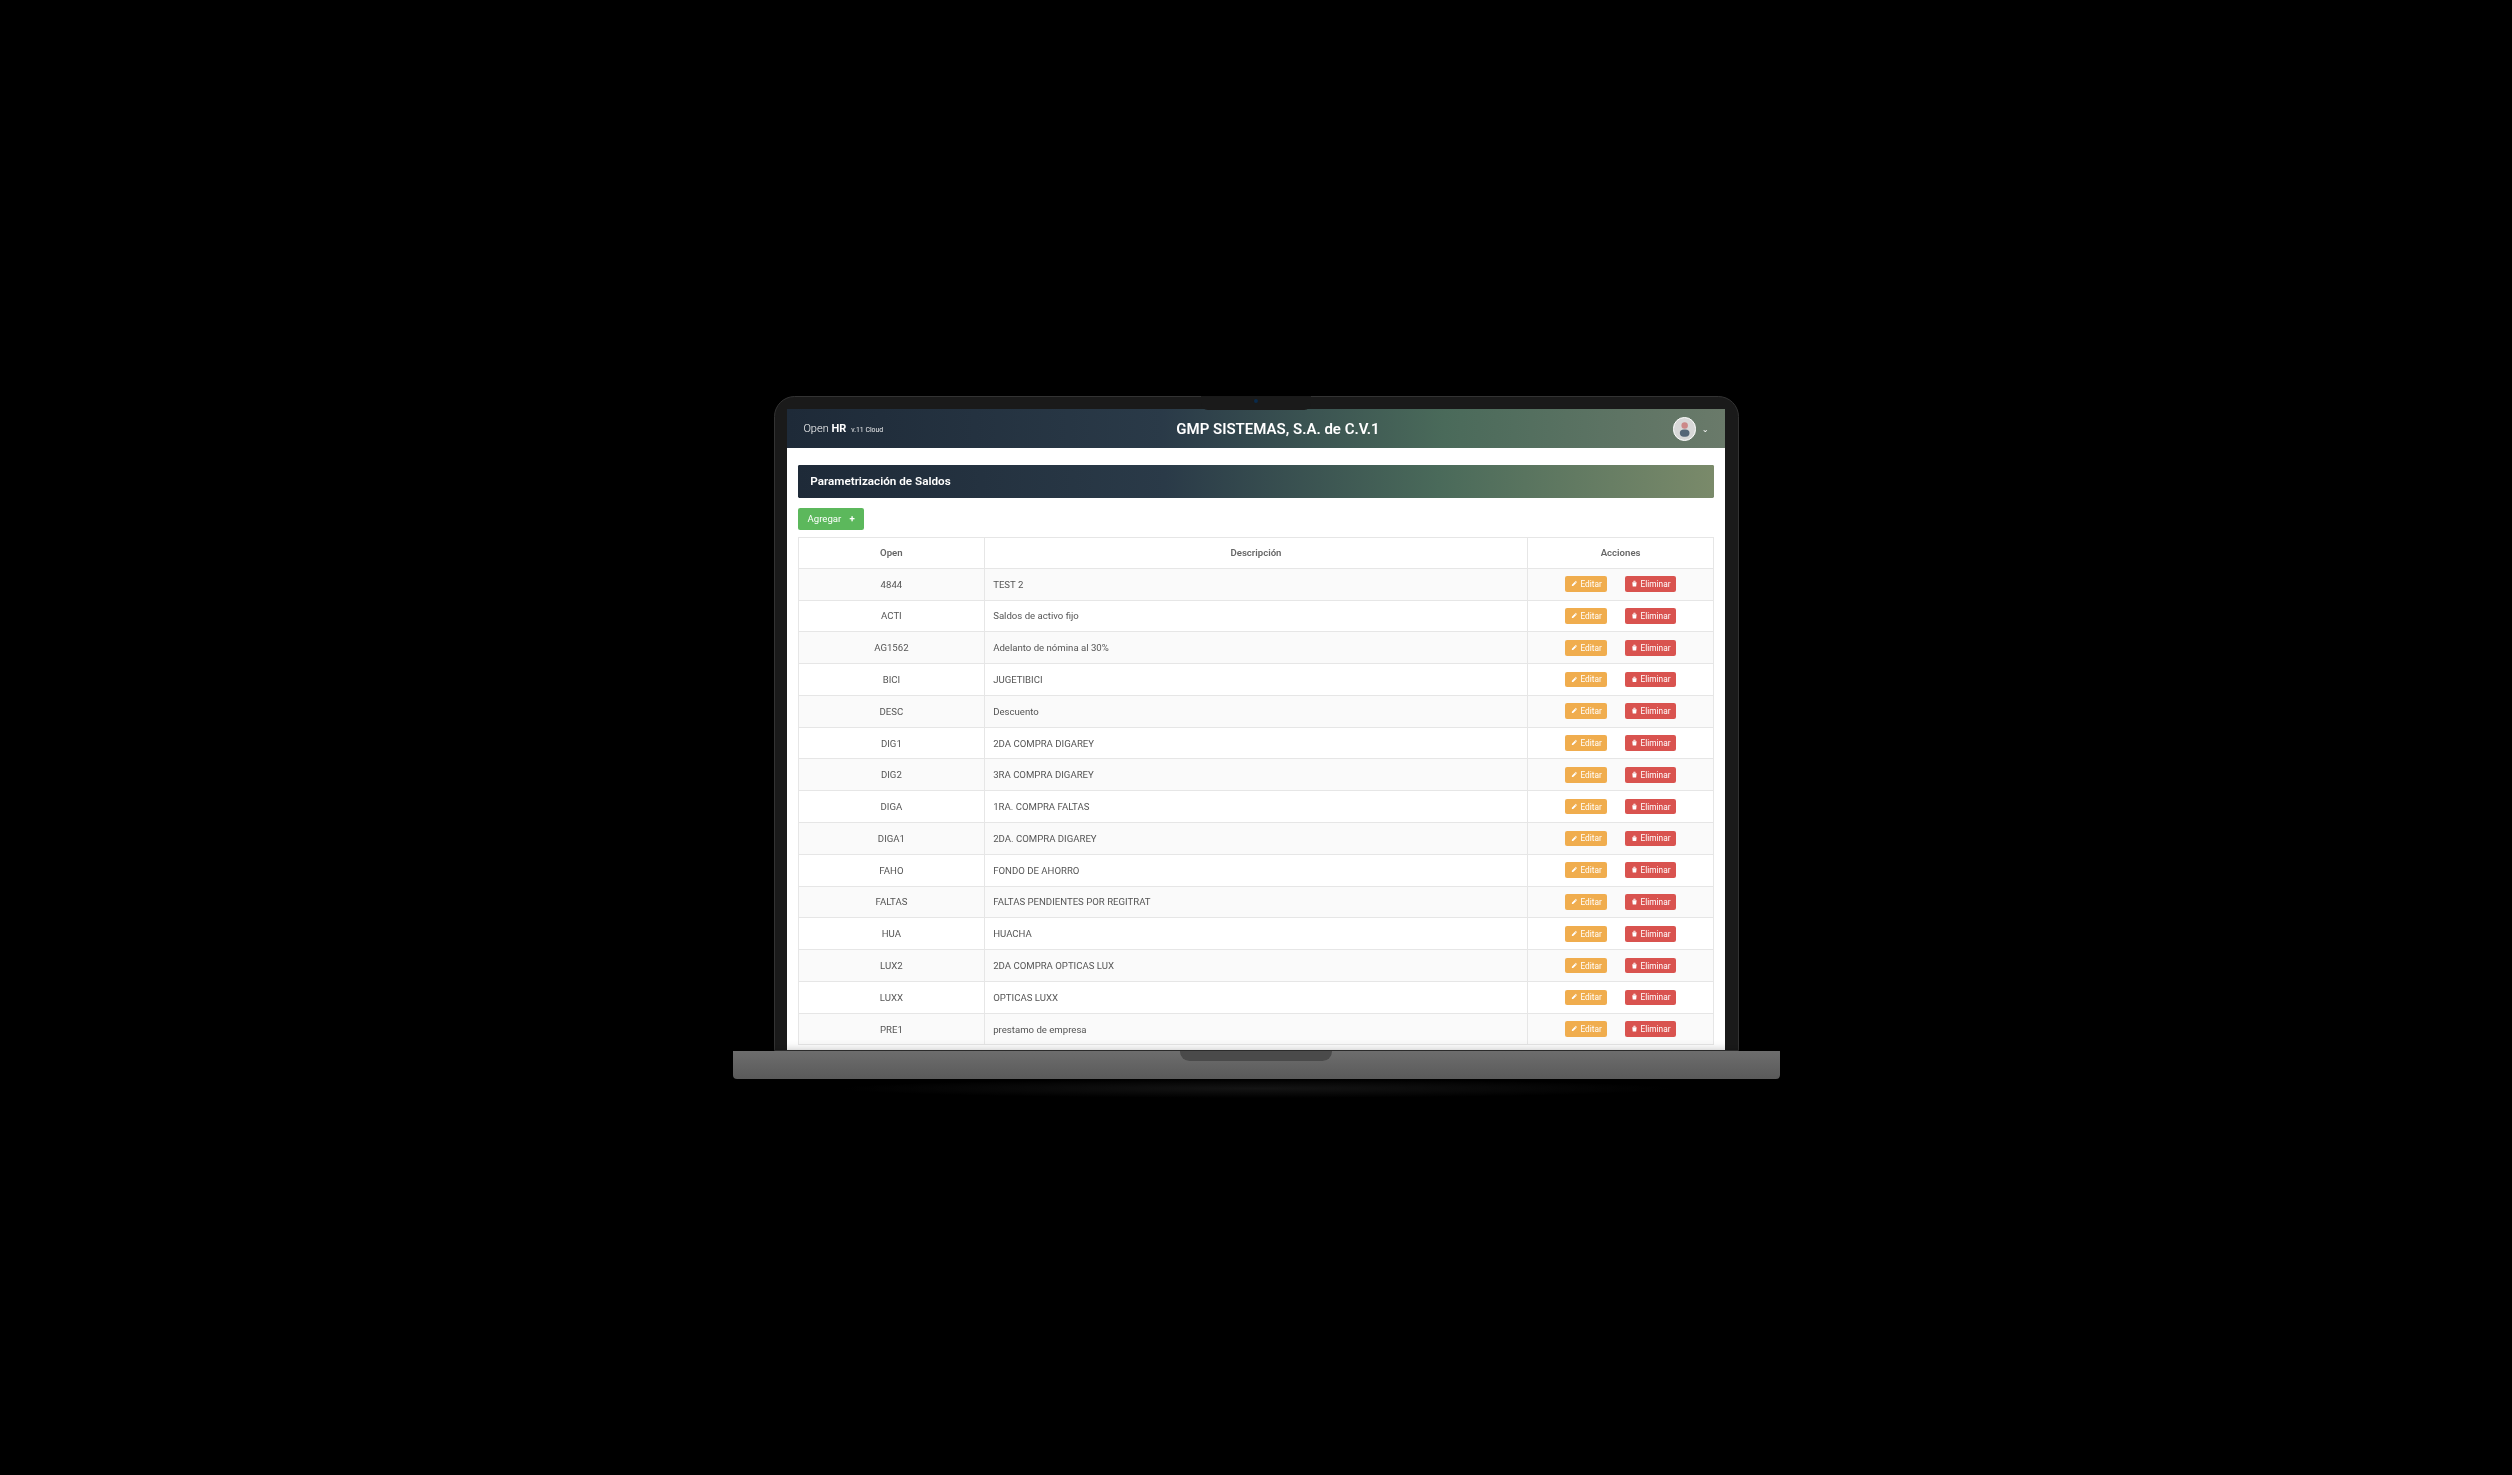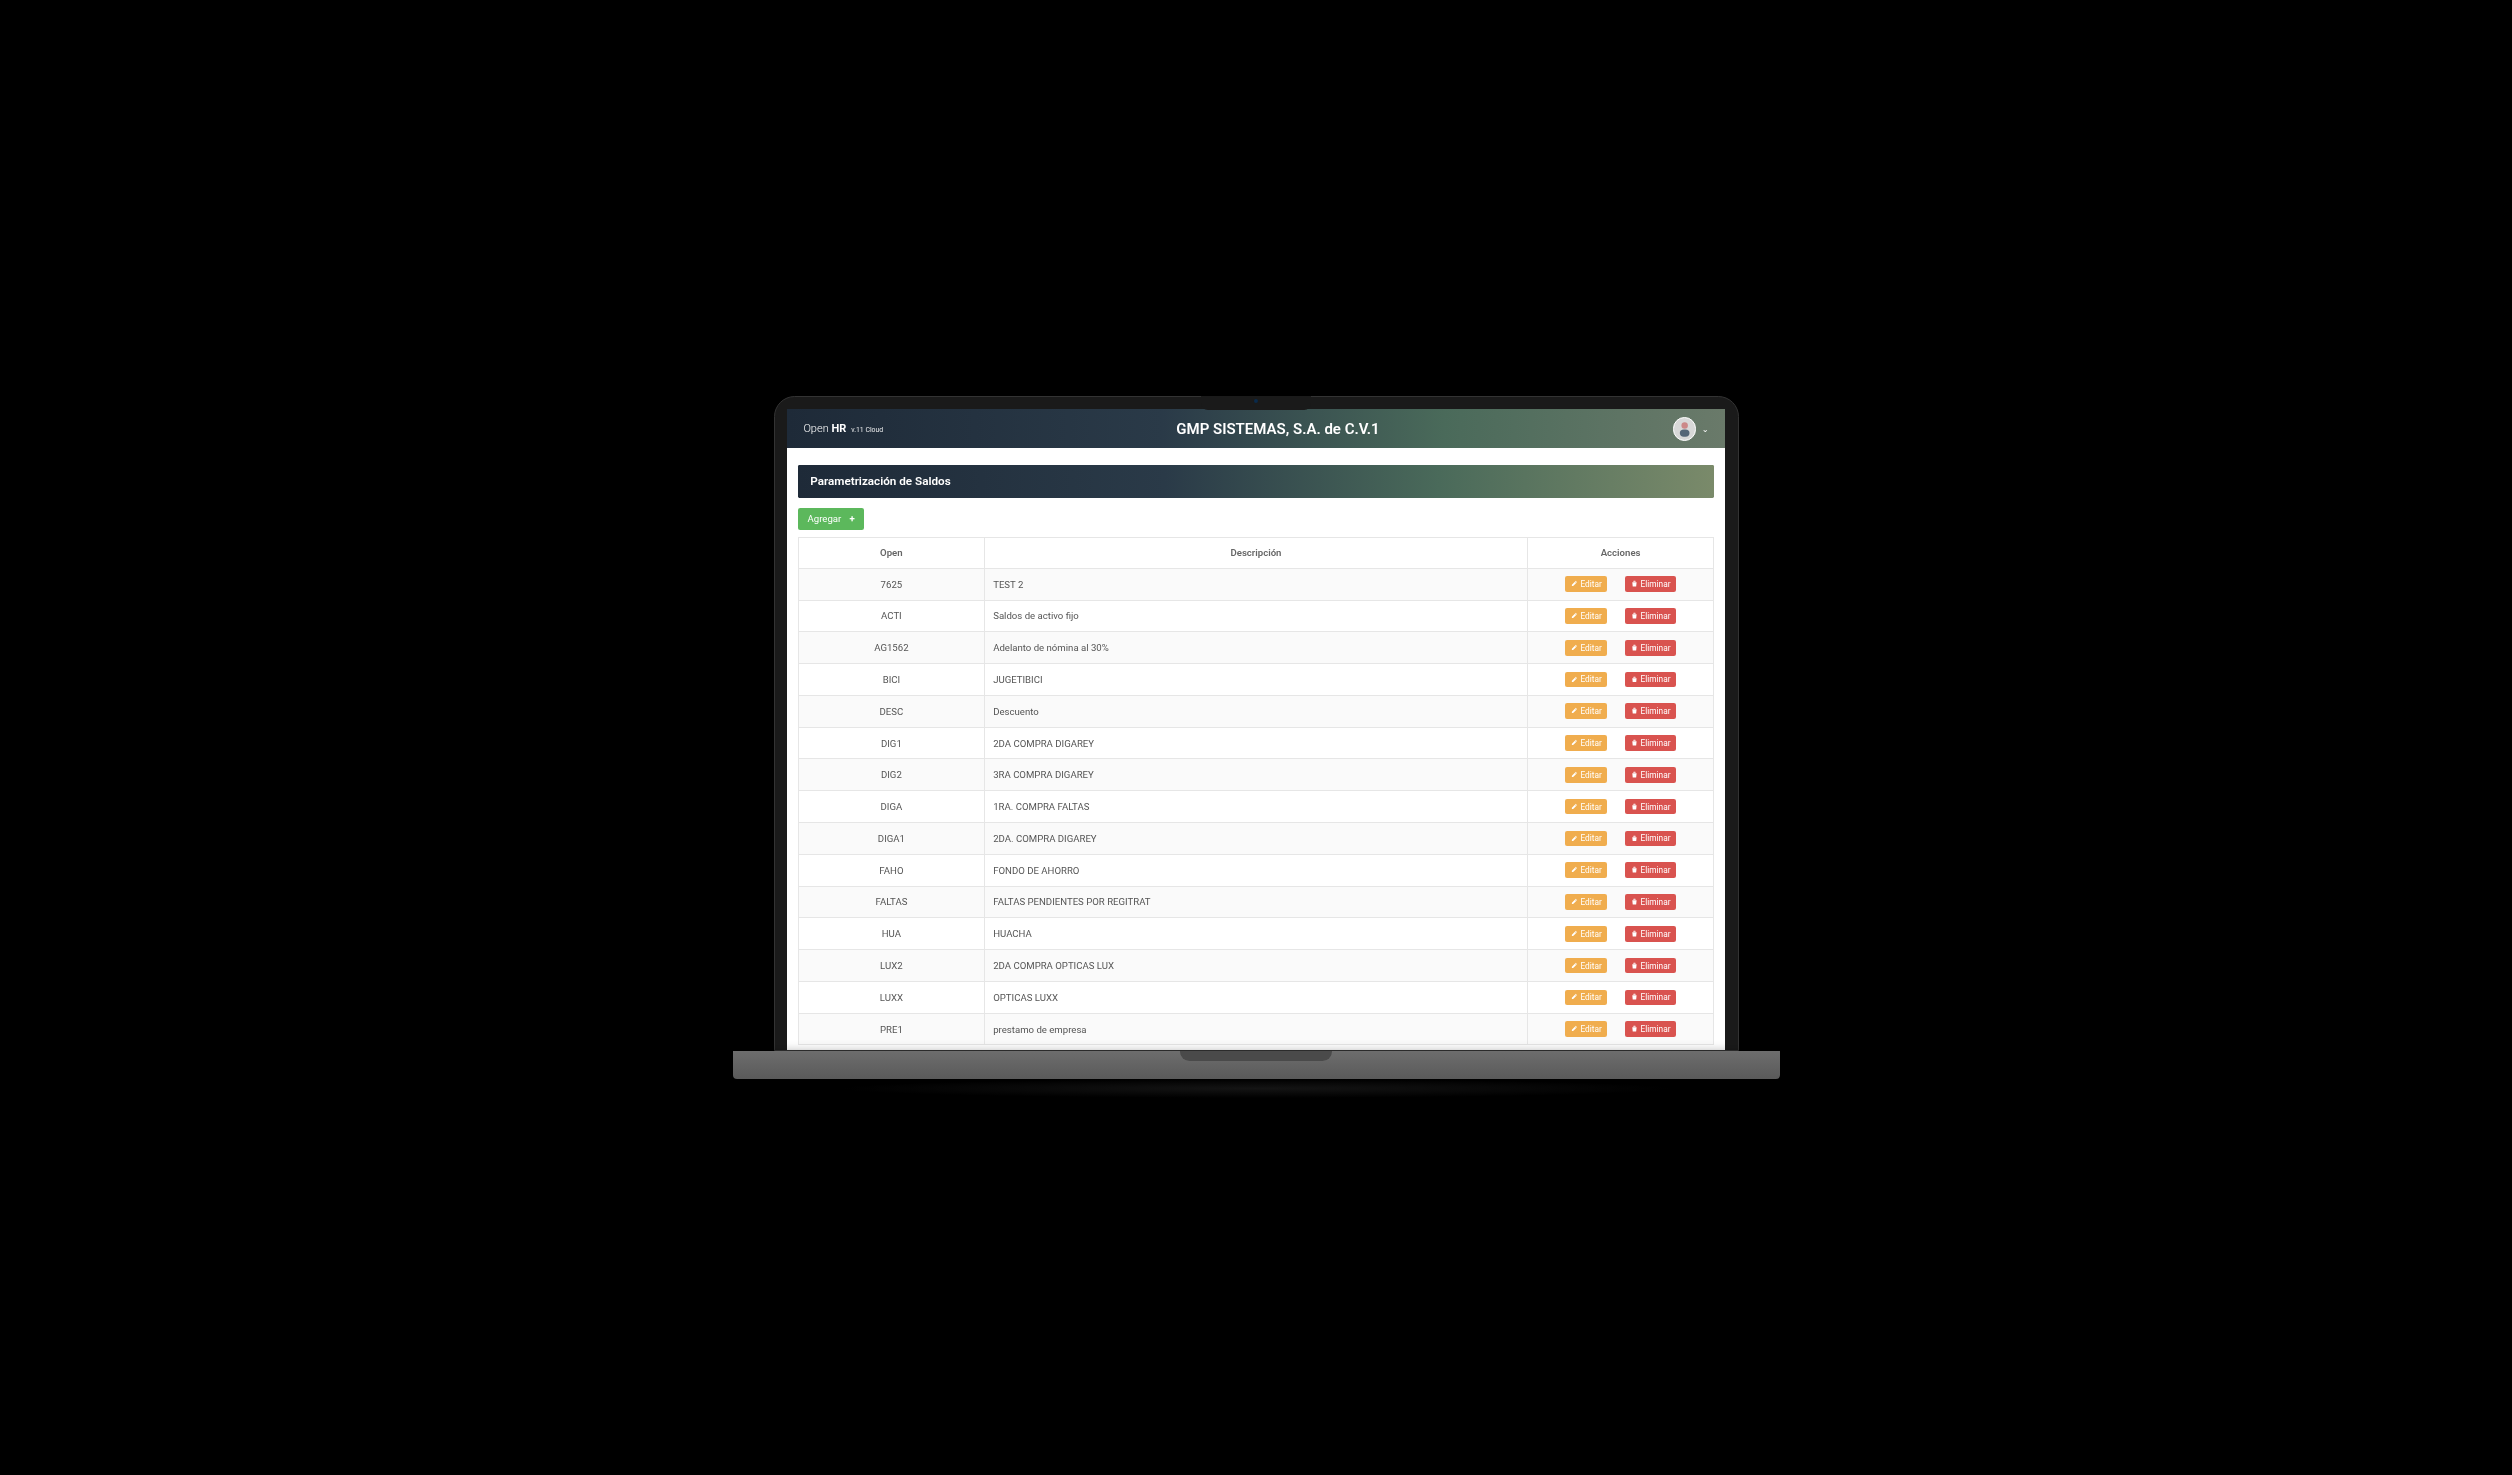--- a/index.html
+++ b/index.html
@@ -227,21 +227,21 @@
         <table class="data">
           <thead>
             <tr>
               <th class="col-saldo">Open</th>
               <th class="col-desc">Descripción</th>
               <th class="col-actions">Acciones</th>
             </tr>
           </thead>
           <tbody id="rows">
               <tr>
-                <td class="col-saldo">7625</td>
+                <td class="col-saldo">4844</td>
                 <td class="col-desc">TEST 2</td>
                 <td class="col-actions">
                   <div class="actions-cell">
                     <button class="btn btn-edit">
                       <span><svg viewBox="0 0 16 16">
                           <path d="M2 11l7-7 3 3-7 7H2v-3z"></path>
                           <path d="M11 2l3 3-1.5 1.5-3-3L11 2z"></path>
                         </svg></span>
                       <span>Editar</span>
                     </button>

